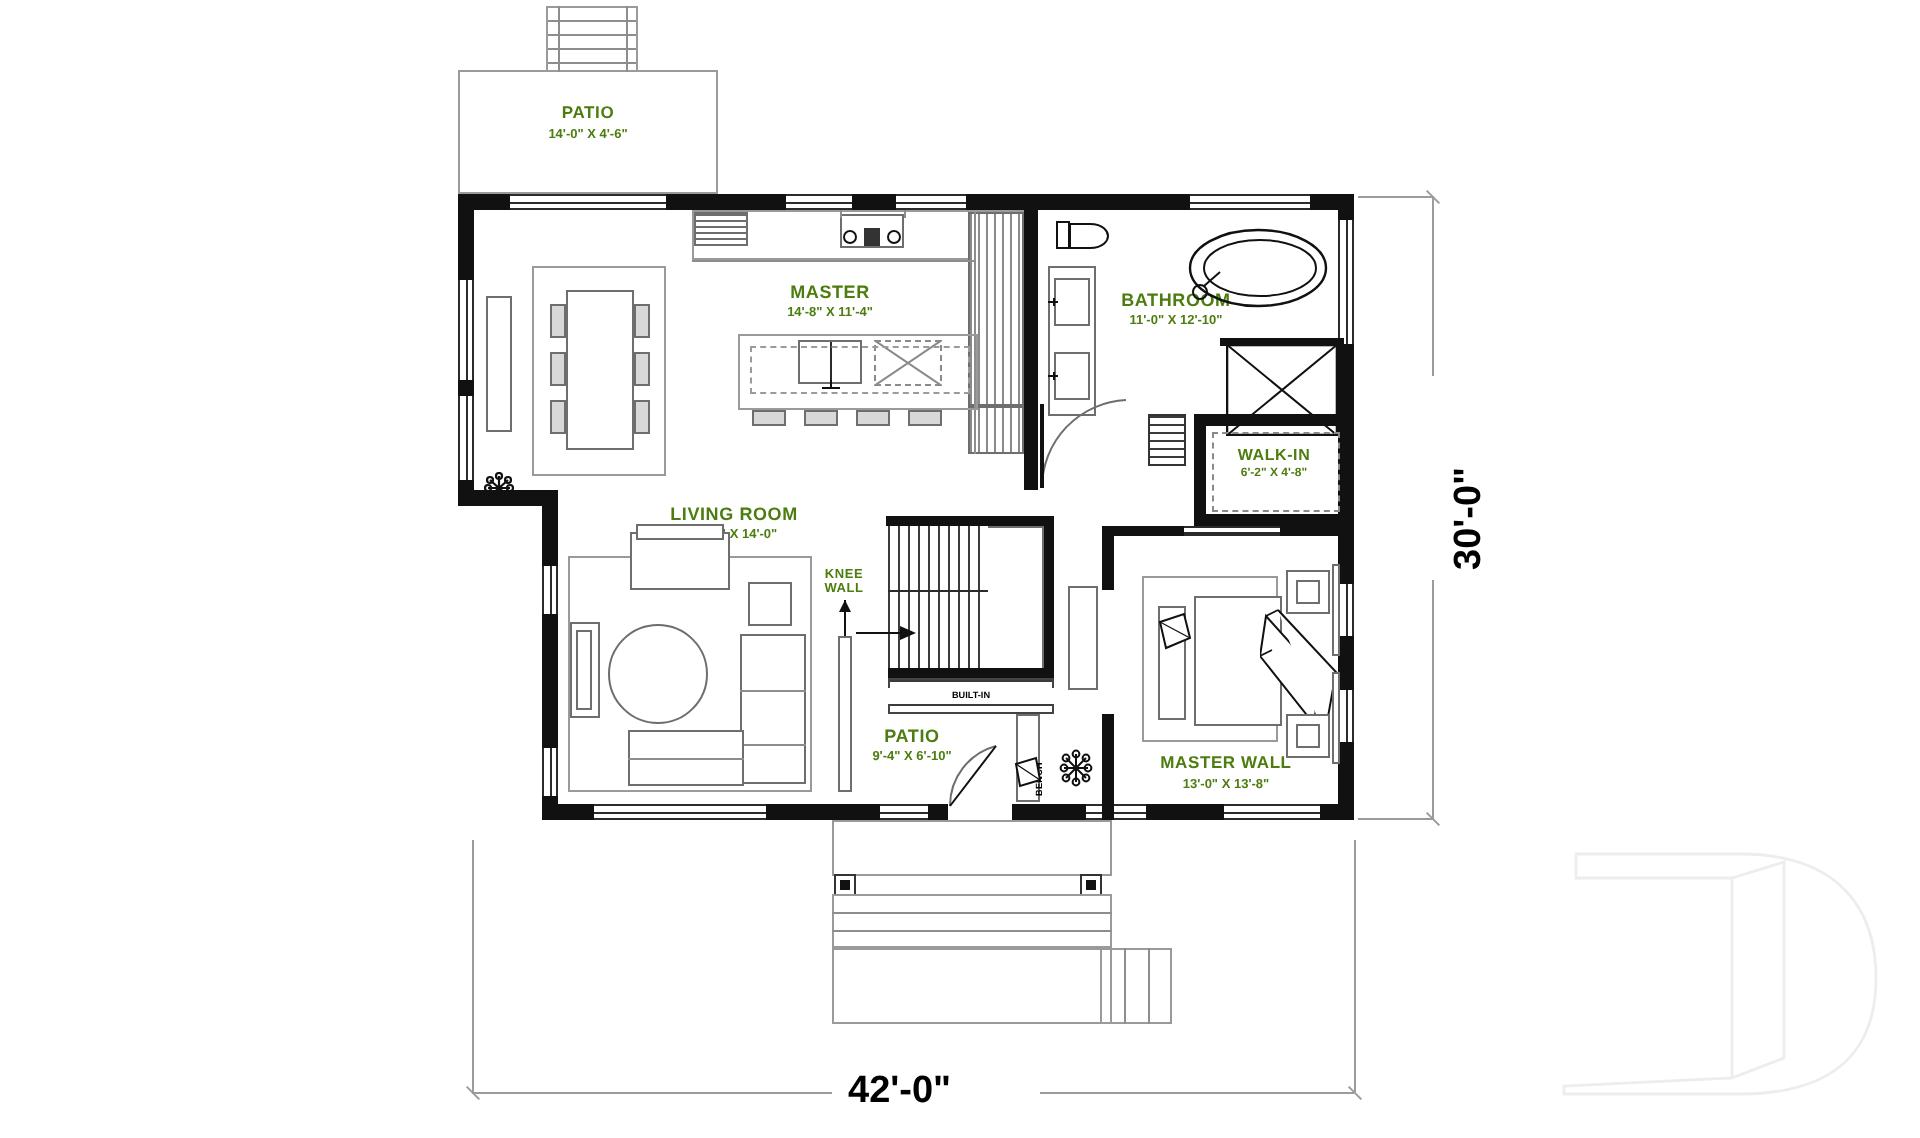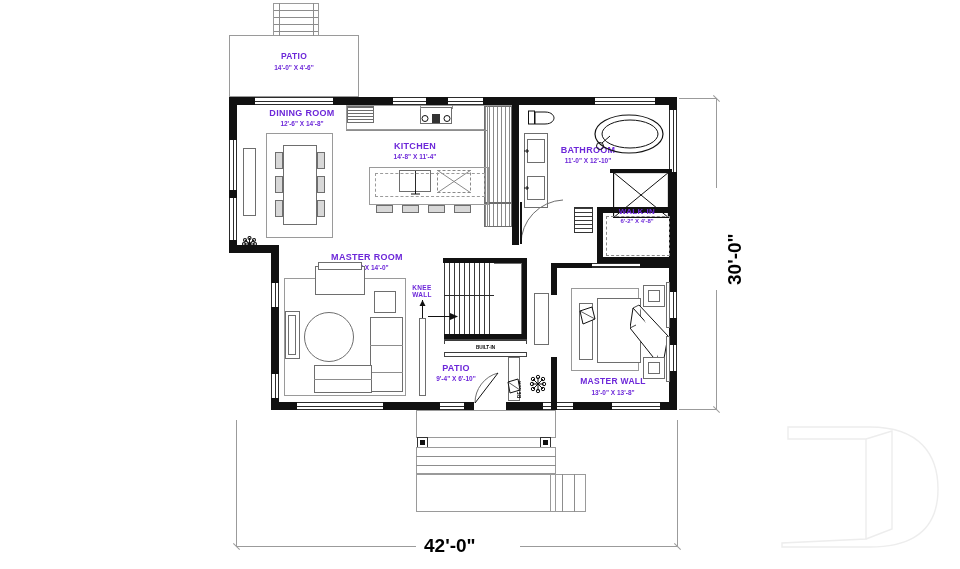--- a/index.html
+++ b/index.html
@@ -14,21 +14,21 @@
   .lineh-d{position:absolute;height:1px;background:#2b2b2b;}
   .linev-d{position:absolute;width:1px;background:#2b2b2b;}
 
   
   .win-h{position:absolute;background:#fff;border-top:1px solid #2b2b2b;border-bottom:1px solid #2b2b2b;box-sizing:border-box;}
   .win-h:after{content:"";position:absolute;left:0;right:0;top:50%;height:1px;background:#2b2b2b;}
   .win-v{position:absolute;background:#fff;border-left:1px solid #2b2b2b;border-right:1px solid #2b2b2b;box-sizing:border-box;}
   .win-v:after{content:"";position:absolute;top:0;bottom:0;left:50%;width:1px;background:#2b2b2b;}
 
   
-  .rlabel{position:absolute;text-align:center;color:#6d28d9;line-height:1.12;white-space:nowrap;}
+  .rlabel{position:absolute;text-align:center;color:#4d7c0f;line-height:1.12;white-space:nowrap;}
   .rname{font-weight:bold;letter-spacing:.3px;}
   .rdim{font-weight:bold;}
 
   
   .hatch-v{background-image:repeating-linear-gradient(90deg,#3b3b3b 0px,#3b3b3b 1px,#fff 1px,#fff 5px);}
   .hatch-h{background-image:repeating-linear-gradient(180deg,#3b3b3b 0px,#3b3b3b 1px,#fff 1px,#fff 4px);}
   .hatch-h2{background-image:repeating-linear-gradient(180deg,#6d6d6d 0px,#6d6d6d 1px,#fff 1px,#fff 3px);}
   .hatch-v2{background-image:repeating-linear-gradient(90deg,#8a8a8a 0px,#8a8a8a 1px,#fff 1px,#fff 4px);}
 
   
@@ -86,24 +86,20 @@
   <div class="win-v" style="left:669px;top:110px;width:8px;height:62px;"></div>
   <div class="win-v" style="left:669px;top:292px;width:8px;height:26px;"></div>
   <div class="win-v" style="left:669px;top:345px;width:8px;height:26px;"></div>
 
   <div class="win-h" style="left:297px;top:402px;width:86px;height:8px;"></div>
   <div class="win-h" style="left:440px;top:402px;width:24px;height:8px;"></div>
   <div class="fillw" style="position:absolute;left:474px;top:402px;width:32px;height:8px;"></div>
   <div class="win-h" style="left:543px;top:402px;width:30px;height:8px;"></div>
   <div class="win-h" style="left:612px;top:402px;width:48px;height:8px;"></div>
 
-  <div class="rlabel" style="left:237px;top:108px;width:130px;">
-    <div class="rname" style="font-size:9px;">DINING ROOM</div>
-    <div class="rdim" style="font-size:6.5px;margin-top:2px;">12'-6" X 14'-8"</div>
-  </div>
 
   <div class="thin" style="left:266px;top:133px;width:67px;height:105px;"></div>
 
   <div class="thin2" style="left:283px;top:145px;width:34px;height:80px;background:#fff;"></div>
 
   <div class="thin2" style="left:275px;top:152px;width:8px;height:17px;background:#d8d8d8;"></div>
   <div class="thin2" style="left:275px;top:176px;width:8px;height:17px;background:#d8d8d8;"></div>
   <div class="thin2" style="left:275px;top:200px;width:8px;height:17px;background:#d8d8d8;"></div>
 
   <div class="thin2" style="left:317px;top:152px;width:8px;height:17px;background:#d8d8d8;"></div>
@@ -122,21 +118,21 @@
           <circle cx="14" cy="8" r="1.5"></circle>
         <circle cx="4" cy="12" r="1.5"></circle>
           <circle cx="13" cy="12" r="1.5"></circle>
         <circle cx="8.5" cy="2" r="1.5"></circle>
           <circle cx="8.5" cy="14" r="1.5"></circle>
       </g>
     </svg>
   </div>
 
   <div class="rlabel" style="left:360px;top:141px;width:110px;">
-    <div class="rname" style="font-size:9px;">KITCHEN</div>
+    <div class="rname" style="font-size:9px;">MASTER</div>
     <div class="rdim" style="font-size:6.5px;margin-top:2px;">14'-8" X 11'-4"</div>
   </div>
 
   <div class="thin" style="left:346px;top:105px;width:166px;height:25px;"></div>
 
   <div class="thin2" style="left:420px;top:107px;width:32px;height:17px;background:#fff;"></div>
   <svg style="position:absolute;left:420px;top:113px;" width="32" height="11" viewBox="0 0 32 11">
     <circle cx="5" cy="5.5" r="3" fill="none" stroke="#111" stroke-width="1"></circle>
     <circle cx="27" cy="5.5" r="3" fill="none" stroke="#111" stroke-width="1"></circle>
     <rect x="12" y="1" width="8" height="9" fill="#333"></rect>
@@ -211,27 +207,27 @@
     <path d="M2 46 A44 44 0 0 1 44 2" fill="none" stroke="#6e6e6e" stroke-width="1"></path>
     <path d="M2 46 L2 4" stroke="#111" stroke-width="2"></path>
   </svg>
 
   <div class="hatch-h" style="position:absolute;left:574px;top:207px;width:19px;height:26px;border:1px solid #333;box-sizing:border-box;"></div>
 
   <div class="wall" style="left:597px;top:207px;width:76px;height:6px;"></div>
   <div class="wall" style="left:597px;top:207px;width:6px;height:56px;"></div>
   <div class="wall" style="left:597px;top:257px;width:76px;height:6px;"></div>
   <div style="position:absolute;left:606px;top:216px;width:64px;height:40px;border:1px dashed #8a8a8a;box-sizing:border-box;"></div>
-  <div class="rlabel" style="left:603px;top:208px;width:68px;">
+  <div class="rlabel" style="left:603px;top:224px;width:68px;">
     <div class="rname" style="font-size:8px;">WALK-IN</div>
     <div class="rdim" style="font-size:6px;margin-top:1px;">6'-2" X 4'-8"</div>
   </div>
 
   <div class="rlabel" style="left:300px;top:252px;width:134px;">
-    <div class="rname" style="font-size:9px;">MASTER ROOM</div>
+    <div class="rname" style="font-size:9px;">LIVING ROOM</div>
     <div class="rdim" style="font-size:6.5px;margin-top:2px;">12'-2" X 14'-0"</div>
   </div>
 
   <div class="thin" style="left:284px;top:278px;width:122px;height:118px;"></div>
 
   <div class="thin2" style="left:315px;top:266px;width:50px;height:29px;background:#fff;"></div>
   <div class="thin2" style="left:318px;top:262px;width:44px;height:8px;background:#fff;"></div>
 
   <div class="thin2" style="left:374px;top:291px;width:22px;height:22px;background:#fff;"></div>
 

